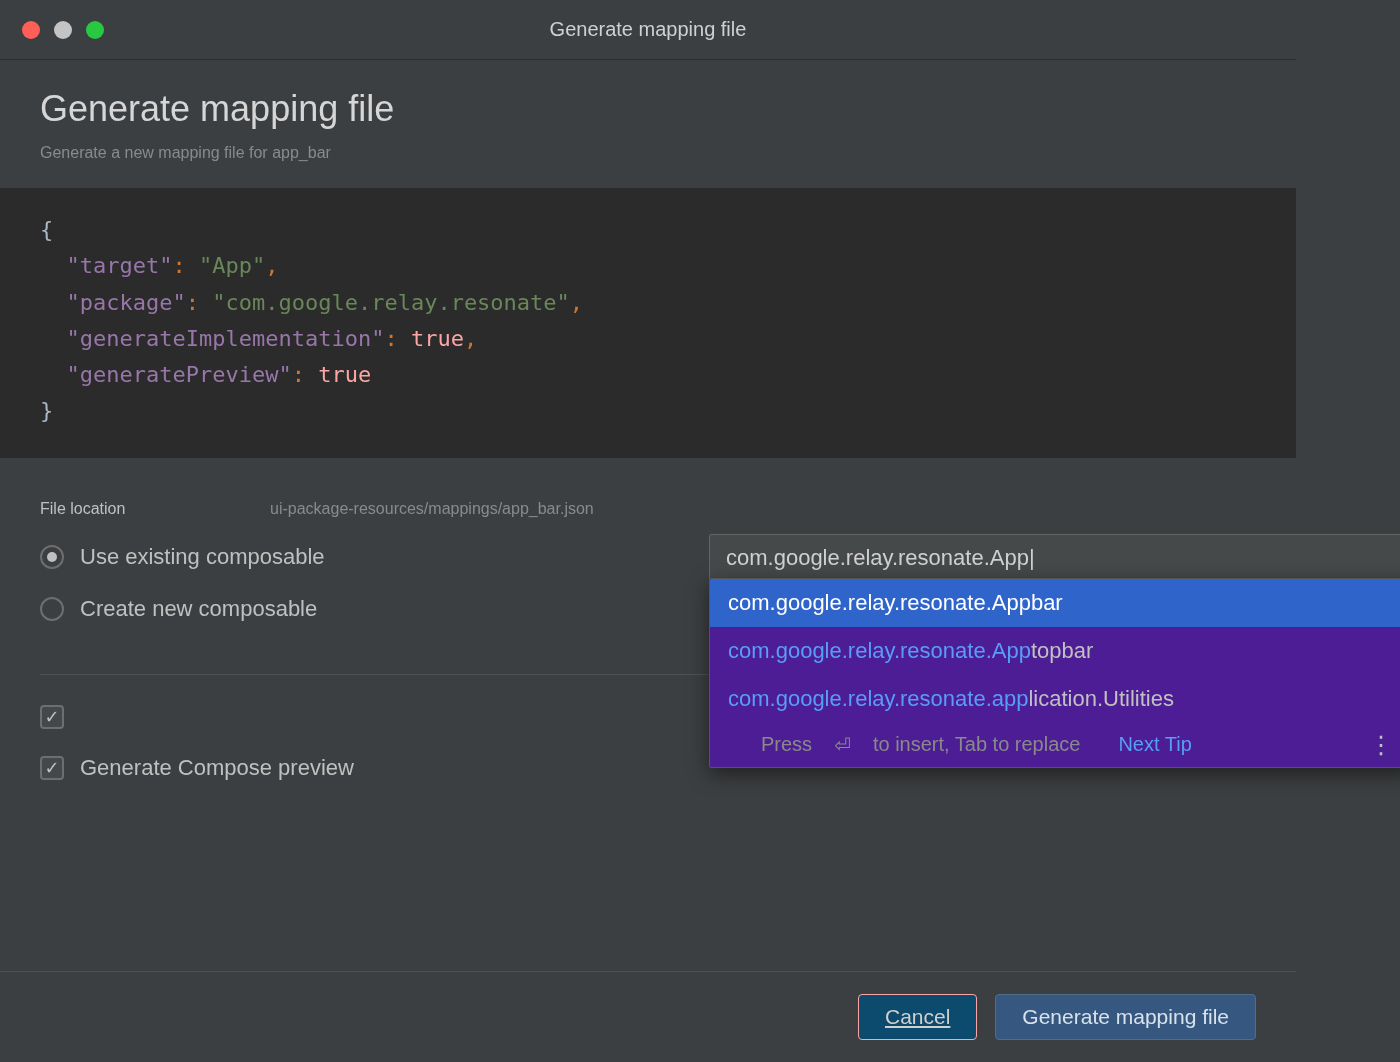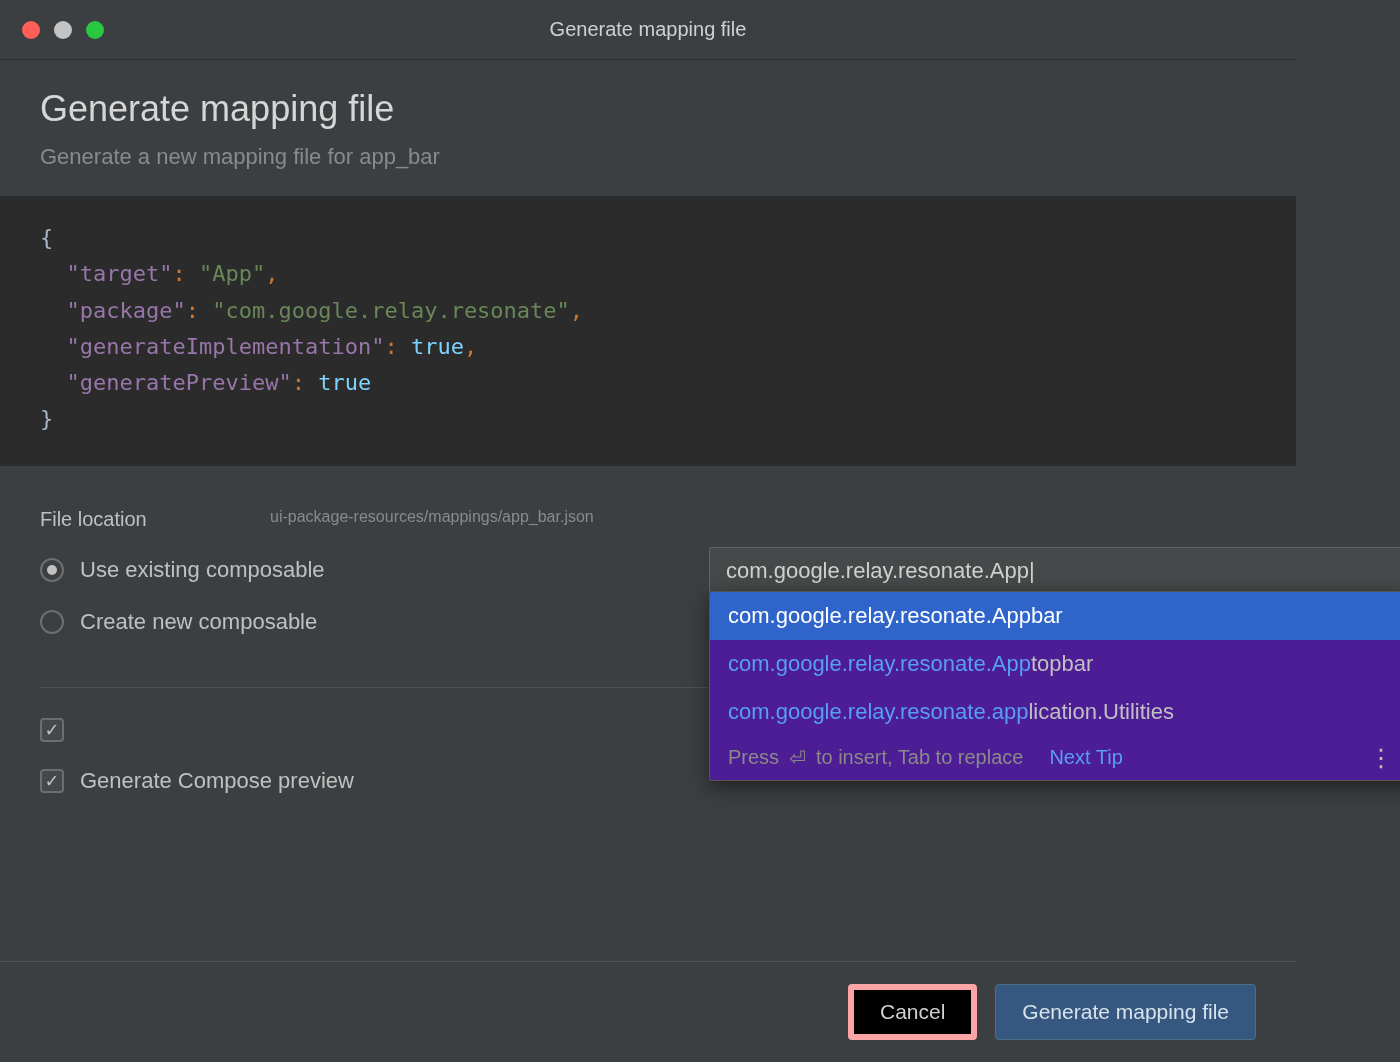--- a/index.html
+++ b/index.html
@@ -43,53 +43,53 @@
   .header {
     padding: 28px 40px 26px 40px;
   }
   .page-title {
     font-size: 36px;
     font-weight: 400;
     color: #d6d6d6;
     margin-bottom: 14px;
   }
   .page-subtitle {
-    font-size: 22px;
+    font-size: 16px;
     color: #8a8a8a;
     font-weight: 400;
   }
 
   
   .code-block {
     background: #2b2b2b;
     padding: 24px 40px 28px 40px;
     font-family: "SF Mono", Consolas, Menlo, monospace;
     font-size: 22px;
     line-height: 1.65;
     white-space: pre;
     color: #a9b7c6;
   }
   .tok-brace { color: #a9b7c6; }
   .tok-key { color: #9876aa; }
   .tok-str { color: #6a8759; }
-  .tok-kw  { color: #7dd3fc; }
+  .tok-kw  { color: #fca5a5; }
   .tok-punc{ color: #cc7832; }
 
   
   .form {
     padding: 38px 40px 0 40px;
   }
   .form-row {
     display: flex;
     align-items: flex-start;
     margin-bottom: 26px;
   }
   .form-label {
     width: 230px;
-    font-size: 20px;
+    font-size: 16px;
     color: #c0c0c0;
     padding-top: 4px;
   }
   .form-value {
     flex: 1;
     font-size: 16px;
     color: #8a8a8a;
     padding-top: 4px;
   }
 
@@ -174,21 +174,21 @@
   .ac-item.selected .ac-rest { color: #fff; }
   .ac-rest { color: #c0c0c0; }
   .ac-footer {
     display: flex;
     align-items: center;
     justify-content: space-between;
     padding: 10px 18px;
     font-size: 20px;
     color: #8a8a8a;
   }
-  .ac-footer .hint { display: inline-flex; align-items: center; gap: 10px; }
+  .ac-footer .hint { display: inline-flex; align-items: center; gap: 22px; margin-left: 33px; }
   .ac-footer .link { color: #589df6; margin-left: 16px; cursor: pointer; }
   .dots { color:#c0c0c0; font-size: 24px; line-height:1; letter-spacing:2px; }
 
   .divider {
     height: 1px;
     background: #515151;
     margin: 20px 40px 30px 40px;
   }
 
   
@@ -203,23 +203,24 @@
     gap: 18px;
   }
   .btn {
     font-size: 21px;
     padding: 10px 26px;
     border-radius: 4px;
     cursor: pointer;
     font-family: inherit;
   }
   .btn-secondary {
-    background: #000000;
-    border: 6px solid #fca5a5;
+    background: #0c4a6e;
+    border: 1px solid #fca5a5;
     color: #d0d0d0;
+    text-decoration: underline;
   }
   .btn-primary {
     background: #365880;
     border: 1px solid #4c708c;
     color: #d8e2ec;
   }
 
   .window { position: relative; width: 1296px; height: 1062px; }
 </style>
 </head>

